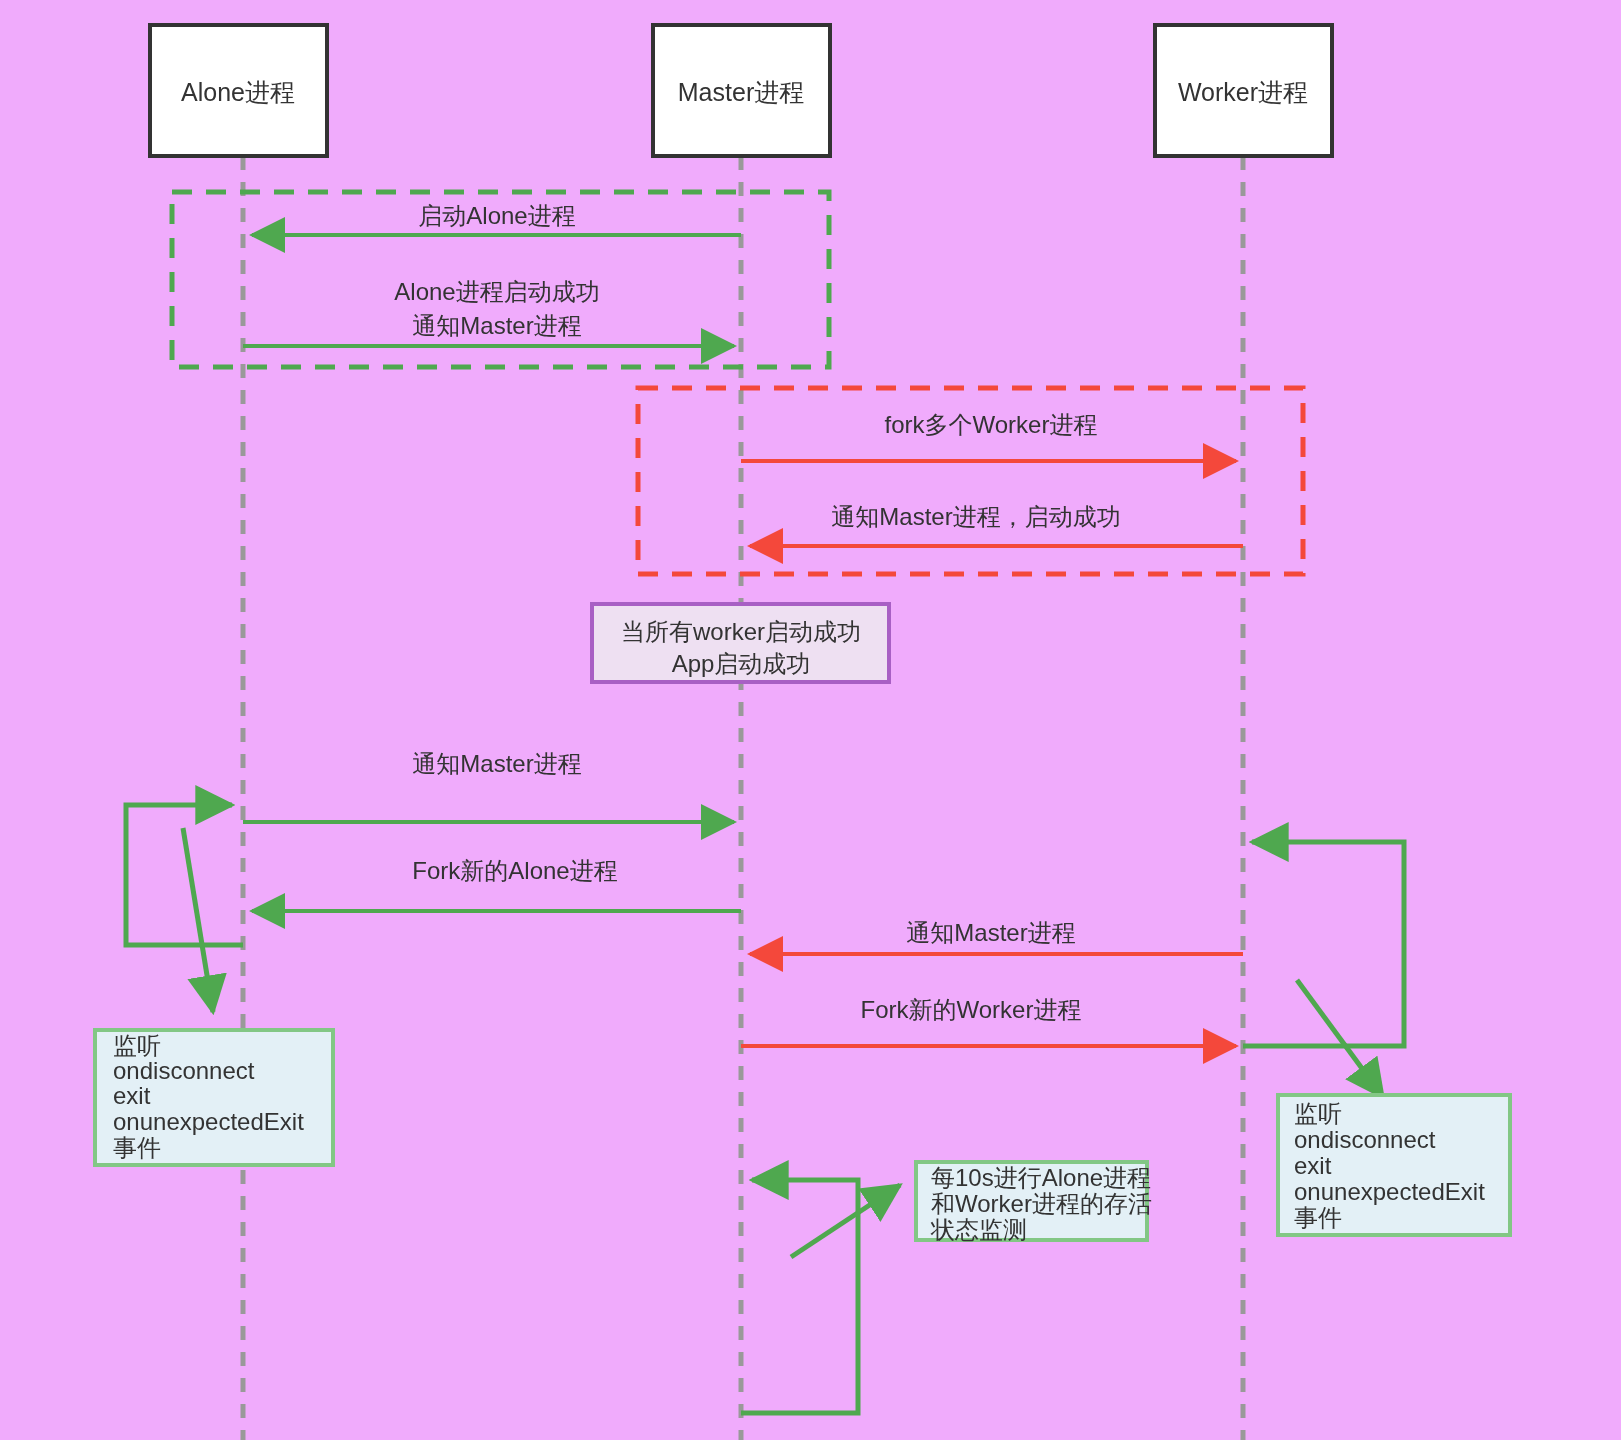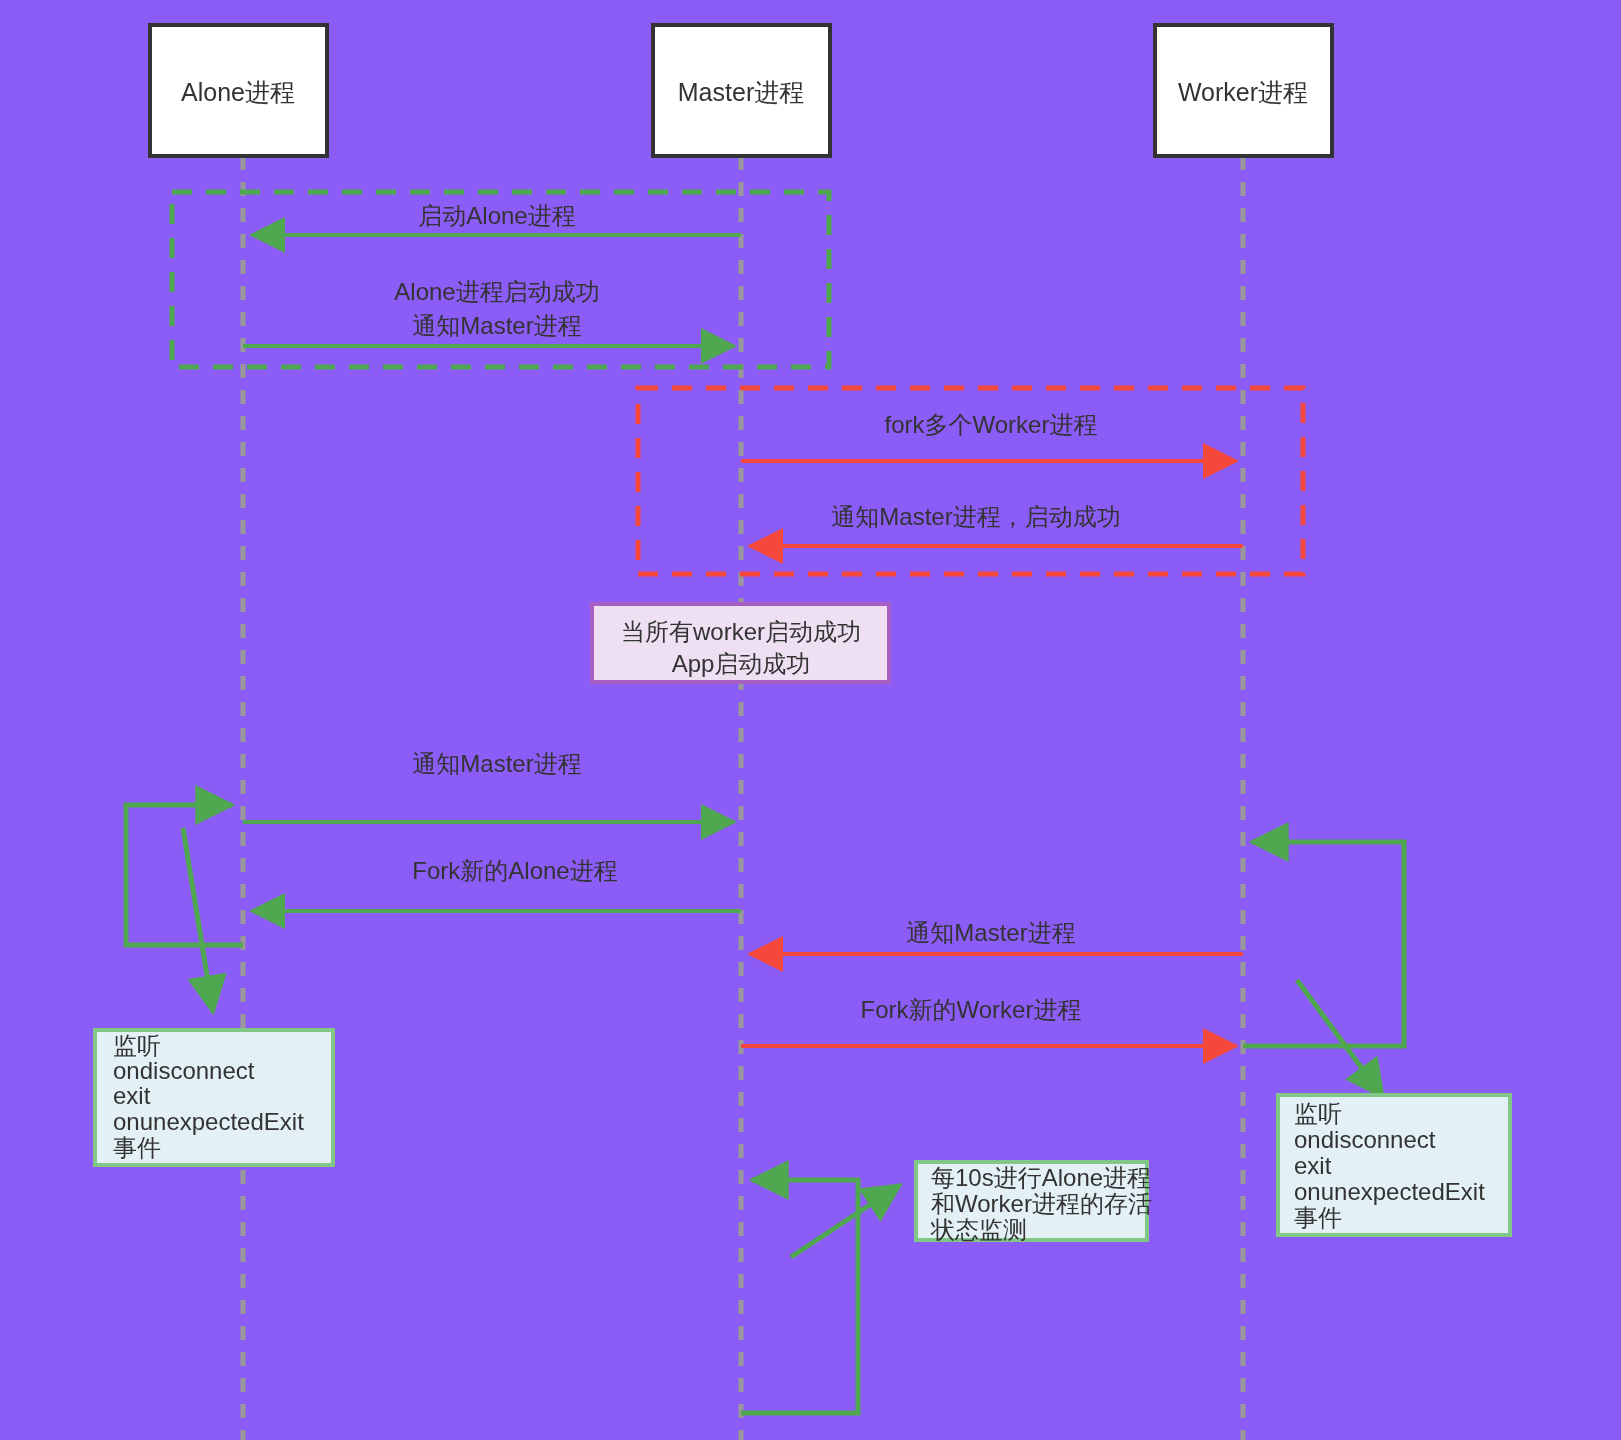--- a/index.html
+++ b/index.html
@@ -7,21 +7,21 @@
     padding: 0;
     background: #ffffff;
   }
   body {
     font-family: "Liberation Sans", "DejaVu Sans", sans-serif;
   }
   #diagram-root {
     position: relative;
     width: 1621px;
     height: 1440px;
-    background: #8b5cf6;
+    background: #f0abfc;
     overflow: hidden;
   }
   #seq-svg {
     position: absolute;
     top: 0;
     left: 0;
     width: 1621px;
     height: 1440px;
   }
   .participant-label {

